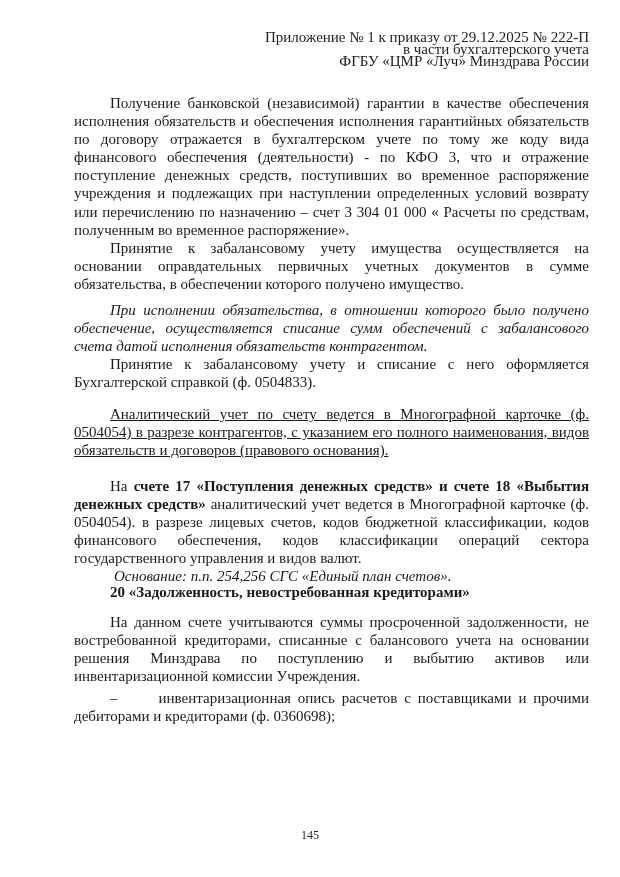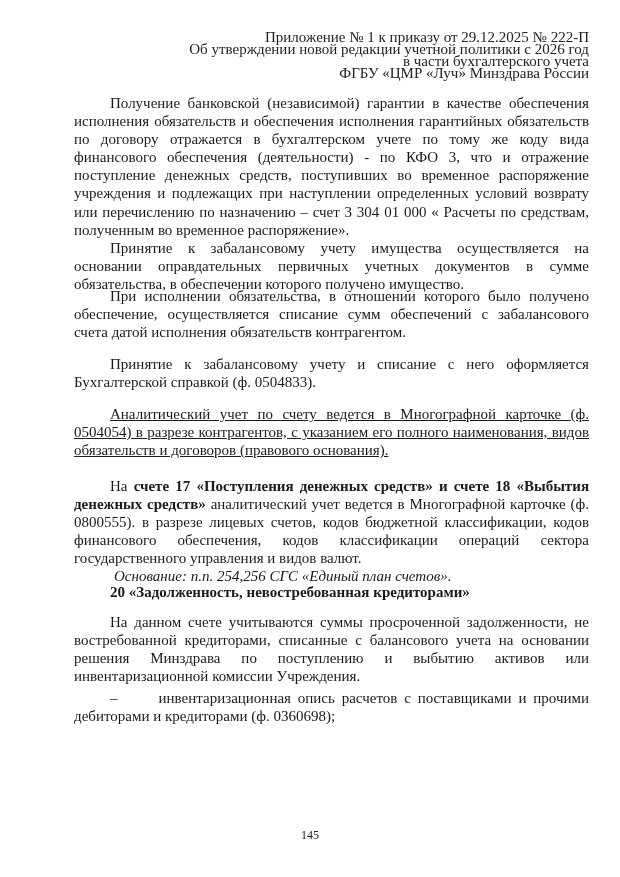--- a/index.html
+++ b/index.html
@@ -27,47 +27,46 @@
     .page-number {
       position: absolute; left: 0; width: 620px; top: 828px;
       text-align: center; font-size: 12px; color: #222;
     }
   </style>
 </head>
 <body>
 
 <div class="header">
   <div>Приложение № 1 к приказу от 29.12.2025 № 222-П</div>
-  <div>Об утверждении новой редакции учетной политики с 2026 год</div>
   <div>в части бухгалтерского учета</div>
   <div>ФГБУ «ЦМР «Луч» Минздрава России</div>
 </div>
 
 <div class="body" style="top:94px;">
   <p class="p">Получение банковской (независимой) гарантии в качестве обеспечения исполнения обязательств и обеспечения исполнения гарантийных обязательств по договору отражается в бухгалтерском учете по тому же коду вида финансового обеспечения (деятельности) - по КФО 3, что и отражение поступление денежных средств, поступивших во временное распоряжение учреждения и подлежащих при наступлении определенных условий возврату или перечислению по назначению – счет  3 304 01 000  « Расчеты по средствам, полученным во временное распоряжение».</p>
 </div>
 
 <div class="body" style="top:239px;">
   <p class="p">Принятие к забалансовому учету имущества осуществляется на основании оправдательных первичных учетных документов в сумме обязательства, в обеспечении которого получено имущество.</p>
 </div>
 
-<div class="body" style="top:287px;">
+<div class="body" style="top:301px;font-style:italic;">
   <p class="p">При исполнении обязательства, в отношении которого было получено обеспечение, осуществляется списание сумм обеспечений с забалансового счета датой исполнения обязательств контрагентом.</p>
 </div>
 
 <div class="body" style="top:355px;">
   <p class="p">Принятие к забалансовому учету и списание с него оформляется Бухгалтерской справкой (ф. 0504833).</p>
 </div>
 
 <div class="body" style="top:405px;text-decoration:underline;">
   <p class="p">Аналитический учет по счету ведется в Многографной карточке (ф. 0504054) в разрезе контрагентов, с указанием его полного наименования, видов обязательств и договоров (правового основания).</p>
 </div>
 
 <div class="body" style="top:477px;">
-  <p class="p"><span>На </span><span class="bold">счете 17 «Поступления денежных средств» и счете 18 «Выбытия денежных средств»</span><span> аналитический учет ведется в Многографной карточке (ф. 0800555). в разрезе лицевых счетов, кодов бюджетной классификации, кодов финансового обеспечения, кодов классификации операций сектора государственного управления и видов валют.</span></p>
+  <p class="p"><span>На </span><span class="bold">счете 17 «Поступления денежных средств» и счете 18 «Выбытия денежных средств»</span><span> аналитический учет ведется в Многографной карточке (ф. 0504054). в разрезе лицевых счетов, кодов бюджетной классификации, кодов финансового обеспечения, кодов классификации операций сектора государственного управления и видов валют.</span></p>
   <p class="p italic" style="text-indent:40px;">Основание: п.п. 254,256 СГС «Единый план счетов».</p>
 </div>
 
 <div class="body" style="top:583px;">
   <p class="heading">20 «Задолженность, невостребованная кредиторами»</p>
 </div>
 
 <div class="body" style="top:613px;">
   <p class="p">На данном счете учитываются суммы просроченной задолженности, не востребованной кредиторами, списанные с балансового учета на основании решения Минздрава по поступлению и выбытию активов или инвентаризационной комиссии Учреждения.</p>
 </div>

